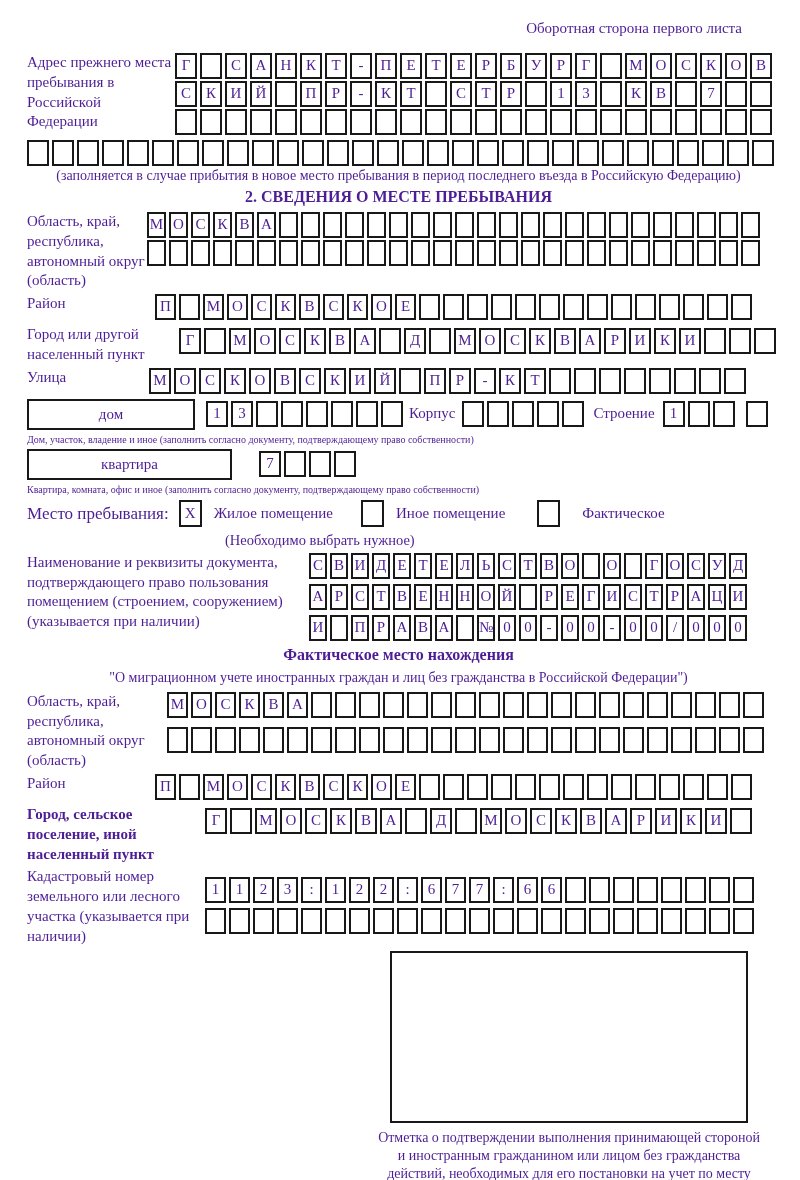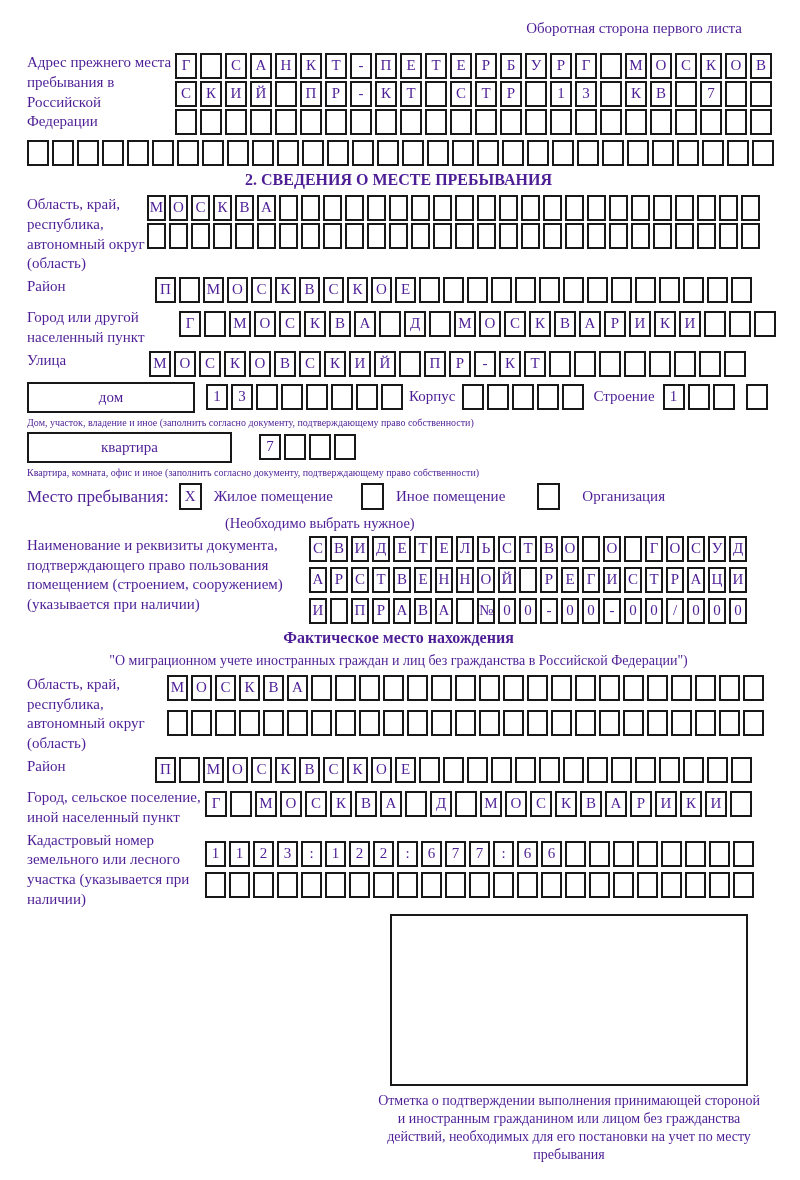--- a/index.html
+++ b/index.html
@@ -83,20 +83,21 @@
 
   <div class="field-row" style="margin-top:16px;">
     <div class="label" style="width:148px;">Адрес прежнего места пребывания в Российской Федерации</div>
     <div class="cells-col">
       <div class="cellrow c25"><span class="cell">Г</span><span class="cell"></span><span class="cell">С</span><span class="cell">А</span><span class="cell">Н</span><span class="cell">К</span><span class="cell">Т</span><span class="cell">-</span><span class="cell">П</span><span class="cell">Е</span><span class="cell">Т</span><span class="cell">Е</span><span class="cell">Р</span><span class="cell">Б</span><span class="cell">У</span><span class="cell">Р</span><span class="cell">Г</span><span class="cell"></span><span class="cell">М</span><span class="cell">О</span><span class="cell">С</span><span class="cell">К</span><span class="cell">О</span><span class="cell">В</span></div>
       <div class="cellrow c25"><span class="cell">С</span><span class="cell">К</span><span class="cell">И</span><span class="cell">Й</span><span class="cell"></span><span class="cell">П</span><span class="cell">Р</span><span class="cell">-</span><span class="cell">К</span><span class="cell">Т</span><span class="cell"></span><span class="cell">С</span><span class="cell">Т</span><span class="cell">Р</span><span class="cell"></span><span class="cell">1</span><span class="cell">3</span><span class="cell"></span><span class="cell">К</span><span class="cell">В</span><span class="cell"></span><span class="cell">7</span><span class="cell"></span><span class="cell"></span></div>
       <div class="cellrow c25"><span class="cell"></span><span class="cell"></span><span class="cell"></span><span class="cell"></span><span class="cell"></span><span class="cell"></span><span class="cell"></span><span class="cell"></span><span class="cell"></span><span class="cell"></span><span class="cell"></span><span class="cell"></span><span class="cell"></span><span class="cell"></span><span class="cell"></span><span class="cell"></span><span class="cell"></span><span class="cell"></span><span class="cell"></span><span class="cell"></span><span class="cell"></span><span class="cell"></span><span class="cell"></span><span class="cell"></span></div>
     </div>
   </div>
   <div class="cellrow c25"><span class="cell"></span><span class="cell"></span><span class="cell"></span><span class="cell"></span><span class="cell"></span><span class="cell"></span><span class="cell"></span><span class="cell"></span><span class="cell"></span><span class="cell"></span><span class="cell"></span><span class="cell"></span><span class="cell"></span><span class="cell"></span><span class="cell"></span><span class="cell"></span><span class="cell"></span><span class="cell"></span><span class="cell"></span><span class="cell"></span><span class="cell"></span><span class="cell"></span><span class="cell"></span><span class="cell"></span><span class="cell"></span><span class="cell"></span><span class="cell"></span><span class="cell"></span><span class="cell"></span><span class="cell"></span></div>
+  <div class="note">(заполняется в случае прибытия в новое место пребывания в период последнего въезда в Российскую Федерацию)</div>
 
   <div class="sec-title">2. СВЕДЕНИЯ О МЕСТЕ ПРЕБЫВАНИЯ</div>
 
   <div class="field-row">
     <div class="label" style="width:120px;">Область, край, республика, автономный округ (область)</div>
     <div class="cells-col">
       <div class="cellrow c22"><span class="cell">М</span><span class="cell">О</span><span class="cell">С</span><span class="cell">К</span><span class="cell">В</span><span class="cell">А</span><span class="cell"></span><span class="cell"></span><span class="cell"></span><span class="cell"></span><span class="cell"></span><span class="cell"></span><span class="cell"></span><span class="cell"></span><span class="cell"></span><span class="cell"></span><span class="cell"></span><span class="cell"></span><span class="cell"></span><span class="cell"></span><span class="cell"></span><span class="cell"></span><span class="cell"></span><span class="cell"></span><span class="cell"></span><span class="cell"></span><span class="cell"></span><span class="cell"></span></div>
       <div class="cellrow c22"><span class="cell"></span><span class="cell"></span><span class="cell"></span><span class="cell"></span><span class="cell"></span><span class="cell"></span><span class="cell"></span><span class="cell"></span><span class="cell"></span><span class="cell"></span><span class="cell"></span><span class="cell"></span><span class="cell"></span><span class="cell"></span><span class="cell"></span><span class="cell"></span><span class="cell"></span><span class="cell"></span><span class="cell"></span><span class="cell"></span><span class="cell"></span><span class="cell"></span><span class="cell"></span><span class="cell"></span><span class="cell"></span><span class="cell"></span><span class="cell"></span><span class="cell"></span></div>
     </div>
   </div>
@@ -120,21 +121,21 @@
     <span class="fieldbox" style="width:168px;margin-right:11px;">дом</span><span class="cellrow c25" style="display:inline-block;"><span class="cell">1</span><span class="cell">3</span><span class="cell"></span><span class="cell"></span><span class="cell"></span><span class="cell"></span><span class="cell"></span><span class="cell"></span></span><span class="inline-lbl" style="margin:0 7px 0 3px;">Корпус</span><span class="cellrow c25" style="display:inline-block;"><span class="cell"></span><span class="cell"></span><span class="cell"></span><span class="cell"></span><span class="cell"></span></span><span class="inline-lbl" style="margin:0 8px 0 6px;">Строение</span><span class="cellrow c25 gap-last" style="display:inline-block;"><span class="cell">1</span><span class="cell"></span><span class="cell"></span><span class="cell"></span></span>
   </div>
   <div class="note-left">Дом, участок, владение и иное (заполнить согласно документу, подтверждающему право собственности)</div>
 
   <div class="apt-row">
     <span class="fieldbox" style="width:205px;margin-right:27px;">квартира</span><span class="cellrow c25" style="display:inline-block;"><span class="cell">7</span><span class="cell"></span><span class="cell"></span><span class="cell"></span></span>
   </div>
   <div class="note-left">Квартира, комната, офис и иное (заполнить согласно документу, подтверждающему право собственности)</div>
 
   <div class="stay-row">
-    <span class="stay-lbl">Место пребывания:</span><span class="checkbox">X</span><span class="opt">Жилое помещение</span><span class="checkbox" style="margin-left:14px;"></span><span class="opt">Иное помещение</span><span class="checkbox" style="margin-left:18px;margin-right:22px;"></span><span class="opt">Организация</span>
+    <span class="stay-lbl">Место пребывания:</span><span class="checkbox">X</span><span class="opt">Жилое помещение</span><span class="checkbox" style="margin-left:14px;"></span><span class="opt">Иное помещение</span><span class="checkbox" style="margin-left:18px;margin-right:22px;"></span><span class="opt">Фактическое</span>
   </div>
   <div class="stay-hint">(Необходимо выбрать нужное)</div>
 
   <div class="field-row">
     <div class="label" style="width:282px;">Наименование и реквизиты документа, подтверждающего право пользования помещением (строением, сооружением) (указывается при наличии)</div>
     <div class="cells-col">
       <div class="cellrow c21" style="margin-bottom:4px;"><span class="cell">С</span><span class="cell">В</span><span class="cell">И</span><span class="cell">Д</span><span class="cell">Е</span><span class="cell">Т</span><span class="cell">Е</span><span class="cell">Л</span><span class="cell">Ь</span><span class="cell">С</span><span class="cell">Т</span><span class="cell">В</span><span class="cell">О</span><span class="cell"></span><span class="cell">О</span><span class="cell"></span><span class="cell">Г</span><span class="cell">О</span><span class="cell">С</span><span class="cell">У</span><span class="cell">Д</span></div>
       <div class="cellrow c21" style="margin-bottom:4px;"><span class="cell">А</span><span class="cell">Р</span><span class="cell">С</span><span class="cell">Т</span><span class="cell">В</span><span class="cell">Е</span><span class="cell">Н</span><span class="cell">Н</span><span class="cell">О</span><span class="cell">Й</span><span class="cell"></span><span class="cell">Р</span><span class="cell">Е</span><span class="cell">Г</span><span class="cell">И</span><span class="cell">С</span><span class="cell">Т</span><span class="cell">Р</span><span class="cell">А</span><span class="cell">Ц</span><span class="cell">И</span></div>
       <div class="cellrow c21"><span class="cell">И</span><span class="cell"></span><span class="cell">П</span><span class="cell">Р</span><span class="cell">А</span><span class="cell">В</span><span class="cell">А</span><span class="cell"></span><span class="cell">№</span><span class="cell">0</span><span class="cell">0</span><span class="cell">-</span><span class="cell">0</span><span class="cell">0</span><span class="cell">-</span><span class="cell">0</span><span class="cell">0</span><span class="cell">/</span><span class="cell">0</span><span class="cell">0</span><span class="cell">0</span></div>
     </div>
@@ -150,21 +151,21 @@
       <div class="cellrow c24 mt8"><span class="cell"></span><span class="cell"></span><span class="cell"></span><span class="cell"></span><span class="cell"></span><span class="cell"></span><span class="cell"></span><span class="cell"></span><span class="cell"></span><span class="cell"></span><span class="cell"></span><span class="cell"></span><span class="cell"></span><span class="cell"></span><span class="cell"></span><span class="cell"></span><span class="cell"></span><span class="cell"></span><span class="cell"></span><span class="cell"></span><span class="cell"></span><span class="cell"></span><span class="cell"></span><span class="cell"></span><span class="cell"></span></div>
     </div>
   </div>
 
   <div class="field-row">
     <div class="label" style="width:128px;">Район</div>
     <div class="cellrow c24"><span class="cell">П</span><span class="cell"></span><span class="cell">М</span><span class="cell">О</span><span class="cell">С</span><span class="cell">К</span><span class="cell">В</span><span class="cell">С</span><span class="cell">К</span><span class="cell">О</span><span class="cell">Е</span><span class="cell"></span><span class="cell"></span><span class="cell"></span><span class="cell"></span><span class="cell"></span><span class="cell"></span><span class="cell"></span><span class="cell"></span><span class="cell"></span><span class="cell"></span><span class="cell"></span><span class="cell"></span><span class="cell"></span><span class="cell"></span></div>
   </div>
 
   <div class="field-row">
-    <div class="label" style="width:178px;">Город, сельское поселение, иной населенный пункт</div>
+    <div class="label" style="width:178px;font-weight:bold;">Город, сельское поселение, иной населенный пункт</div>
     <div class="cellrow c25" style="margin-top:3px;"><span class="cell">Г</span><span class="cell"></span><span class="cell">М</span><span class="cell">О</span><span class="cell">С</span><span class="cell">К</span><span class="cell">В</span><span class="cell">А</span><span class="cell"></span><span class="cell">Д</span><span class="cell"></span><span class="cell">М</span><span class="cell">О</span><span class="cell">С</span><span class="cell">К</span><span class="cell">В</span><span class="cell">А</span><span class="cell">Р</span><span class="cell">И</span><span class="cell">К</span><span class="cell">И</span><span class="cell"></span></div>
   </div>
 
   <div class="field-row">
     <div class="label" style="width:178px;">Кадастровый номер земельного или лесного участка (указывается при наличии)</div>
     <div class="cells-col mt10">
       <div class="cellrow c24" style="margin-bottom:4px;"><span class="cell">1</span><span class="cell">1</span><span class="cell">2</span><span class="cell">3</span><span class="cell">:</span><span class="cell">1</span><span class="cell">2</span><span class="cell">2</span><span class="cell">:</span><span class="cell">6</span><span class="cell">7</span><span class="cell">7</span><span class="cell">:</span><span class="cell">6</span><span class="cell">6</span><span class="cell"></span><span class="cell"></span><span class="cell"></span><span class="cell"></span><span class="cell"></span><span class="cell"></span><span class="cell"></span><span class="cell"></span></div>
       <div class="cellrow c24"><span class="cell"></span><span class="cell"></span><span class="cell"></span><span class="cell"></span><span class="cell"></span><span class="cell"></span><span class="cell"></span><span class="cell"></span><span class="cell"></span><span class="cell"></span><span class="cell"></span><span class="cell"></span><span class="cell"></span><span class="cell"></span><span class="cell"></span><span class="cell"></span><span class="cell"></span><span class="cell"></span><span class="cell"></span><span class="cell"></span><span class="cell"></span><span class="cell"></span><span class="cell"></span></div>
     </div>
   </div>

